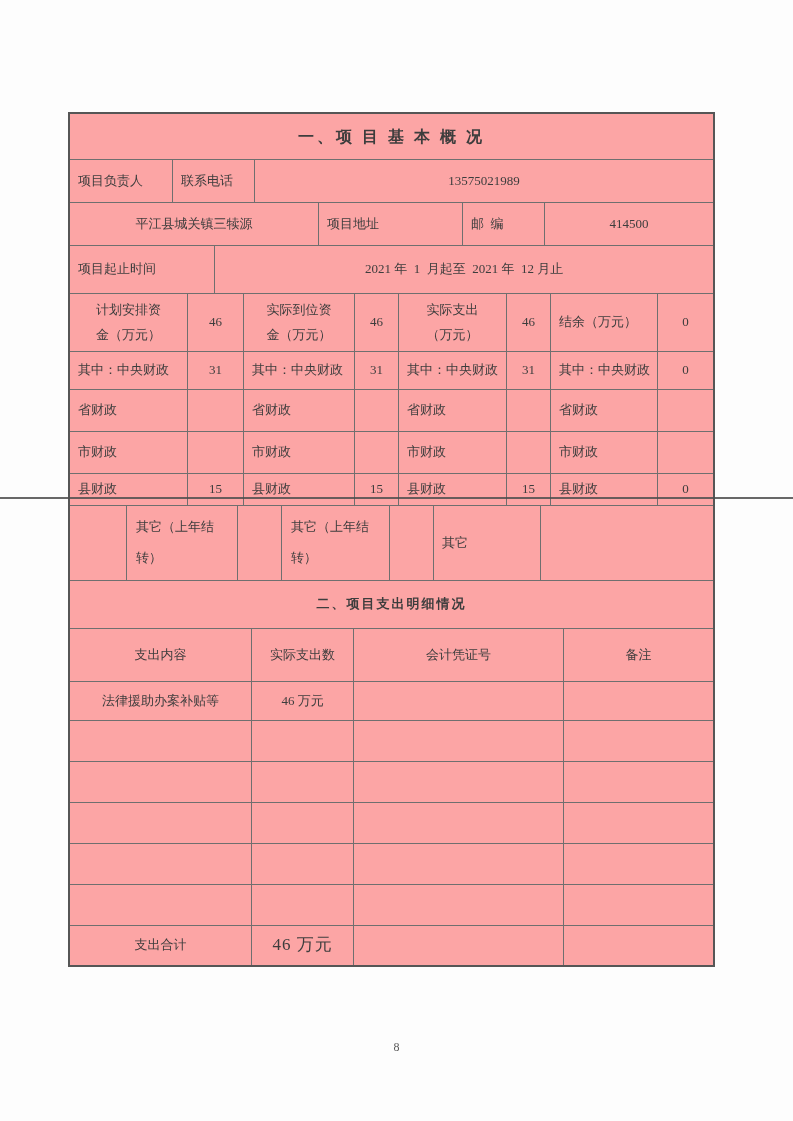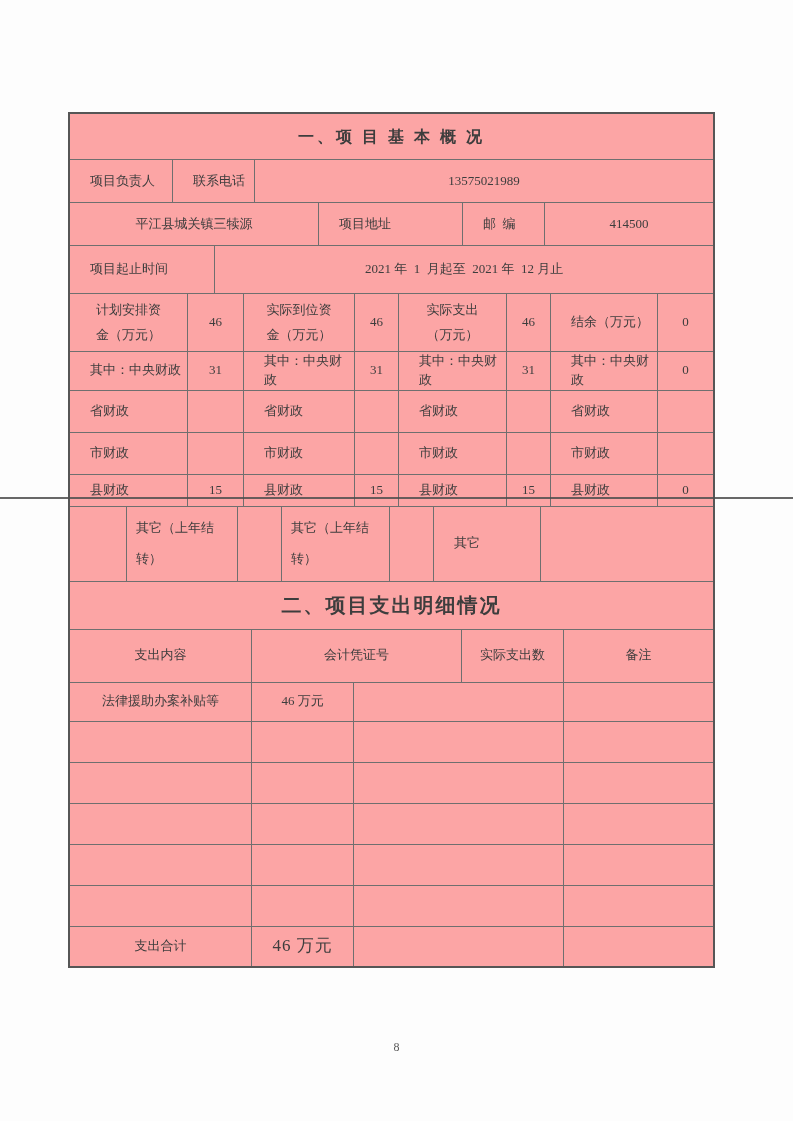--- a/index.html
+++ b/index.html
@@ -15,26 +15,26 @@
   }
   .row { display:flex; border-top:1px solid #6f6f6f; }
   .row:first-child { border-top:none; }
   .cell {
     border-left:1px solid #6f6f6f; display:flex; align-items:center;
     font-size:13px; line-height:1.45; color:#3d3d3d; overflow:hidden;
   }
   .cell:first-child { border-left:none; }
   .flex1 { flex:1; min-width:0; }
   .center { justify-content:center; text-align:center; }
-  .pl { padding-left:20px; padding-right:4px; text-align:left; }
+  .pl { padding-left:8px; padding-right:4px; text-align:left; }
   .pre { white-space:pre-wrap;margin-left:42px; }
   .cwrap { justify-content:center; text-align:center; padding:0 22px; line-height:1.9; }
   .wrap2 { padding:0 9px; line-height:2.35; text-align:left; }
   .title1 { font-size:16px; font-weight:bold; letter-spacing:3px; }
-  .title2 { font-size:20px; font-weight:bold; letter-spacing:2px; }
+  .title2 { font-size:13px; font-weight:bold; letter-spacing:2px; }
   .big { font-size:17px; letter-spacing:1px; }
   
   .h45{min-height:45px}.h43{min-height:43px}.h48{min-height:48px}.h58{min-height:58px}
   .h38{min-height:38px}.h42{min-height:42px}.h32{min-height:32px}.h75{min-height:75px}
   .h53{min-height:53px}.h39{min-height:39px}.h41{min-height:41px}.h40{min-height:40px}
   
   .wb1{width:102px}.wb2{width:248px}.wb3{width:82px}
   
   .wd1{width:117px}.wd2{width:56px}.wd3{width:111px}.wd4{width:44px}
   .wd5{width:108px}.wd6{width:44px}.wd7{width:107px}
@@ -142,22 +142,22 @@
       <div class="cell wd7 pl">其它</div>
       <div class="cell flex1 center"></div>
     </div>
 
     <div class="row h48">
       <div class="cell flex1 center title2">二、项目支出明细情况</div>
     </div>
 
     <div class="row h53">
       <div class="cell wf1 center">支出内容</div>
+      <div class="cell wf2 center">实际支出数</div>
       <div class="cell wf3 center">会计凭证号</div>
-      <div class="cell wf2 center">实际支出数</div>
       <div class="cell flex1 center">备注</div>
     </div>
 
     <div class="row h39">
       <div class="cell wf1 center">法律援助办案补贴等</div>
       <div class="cell wf2 center">46 万元</div>
       <div class="cell wf3 center"></div>
       <div class="cell flex1 center"></div>
     </div>
 

